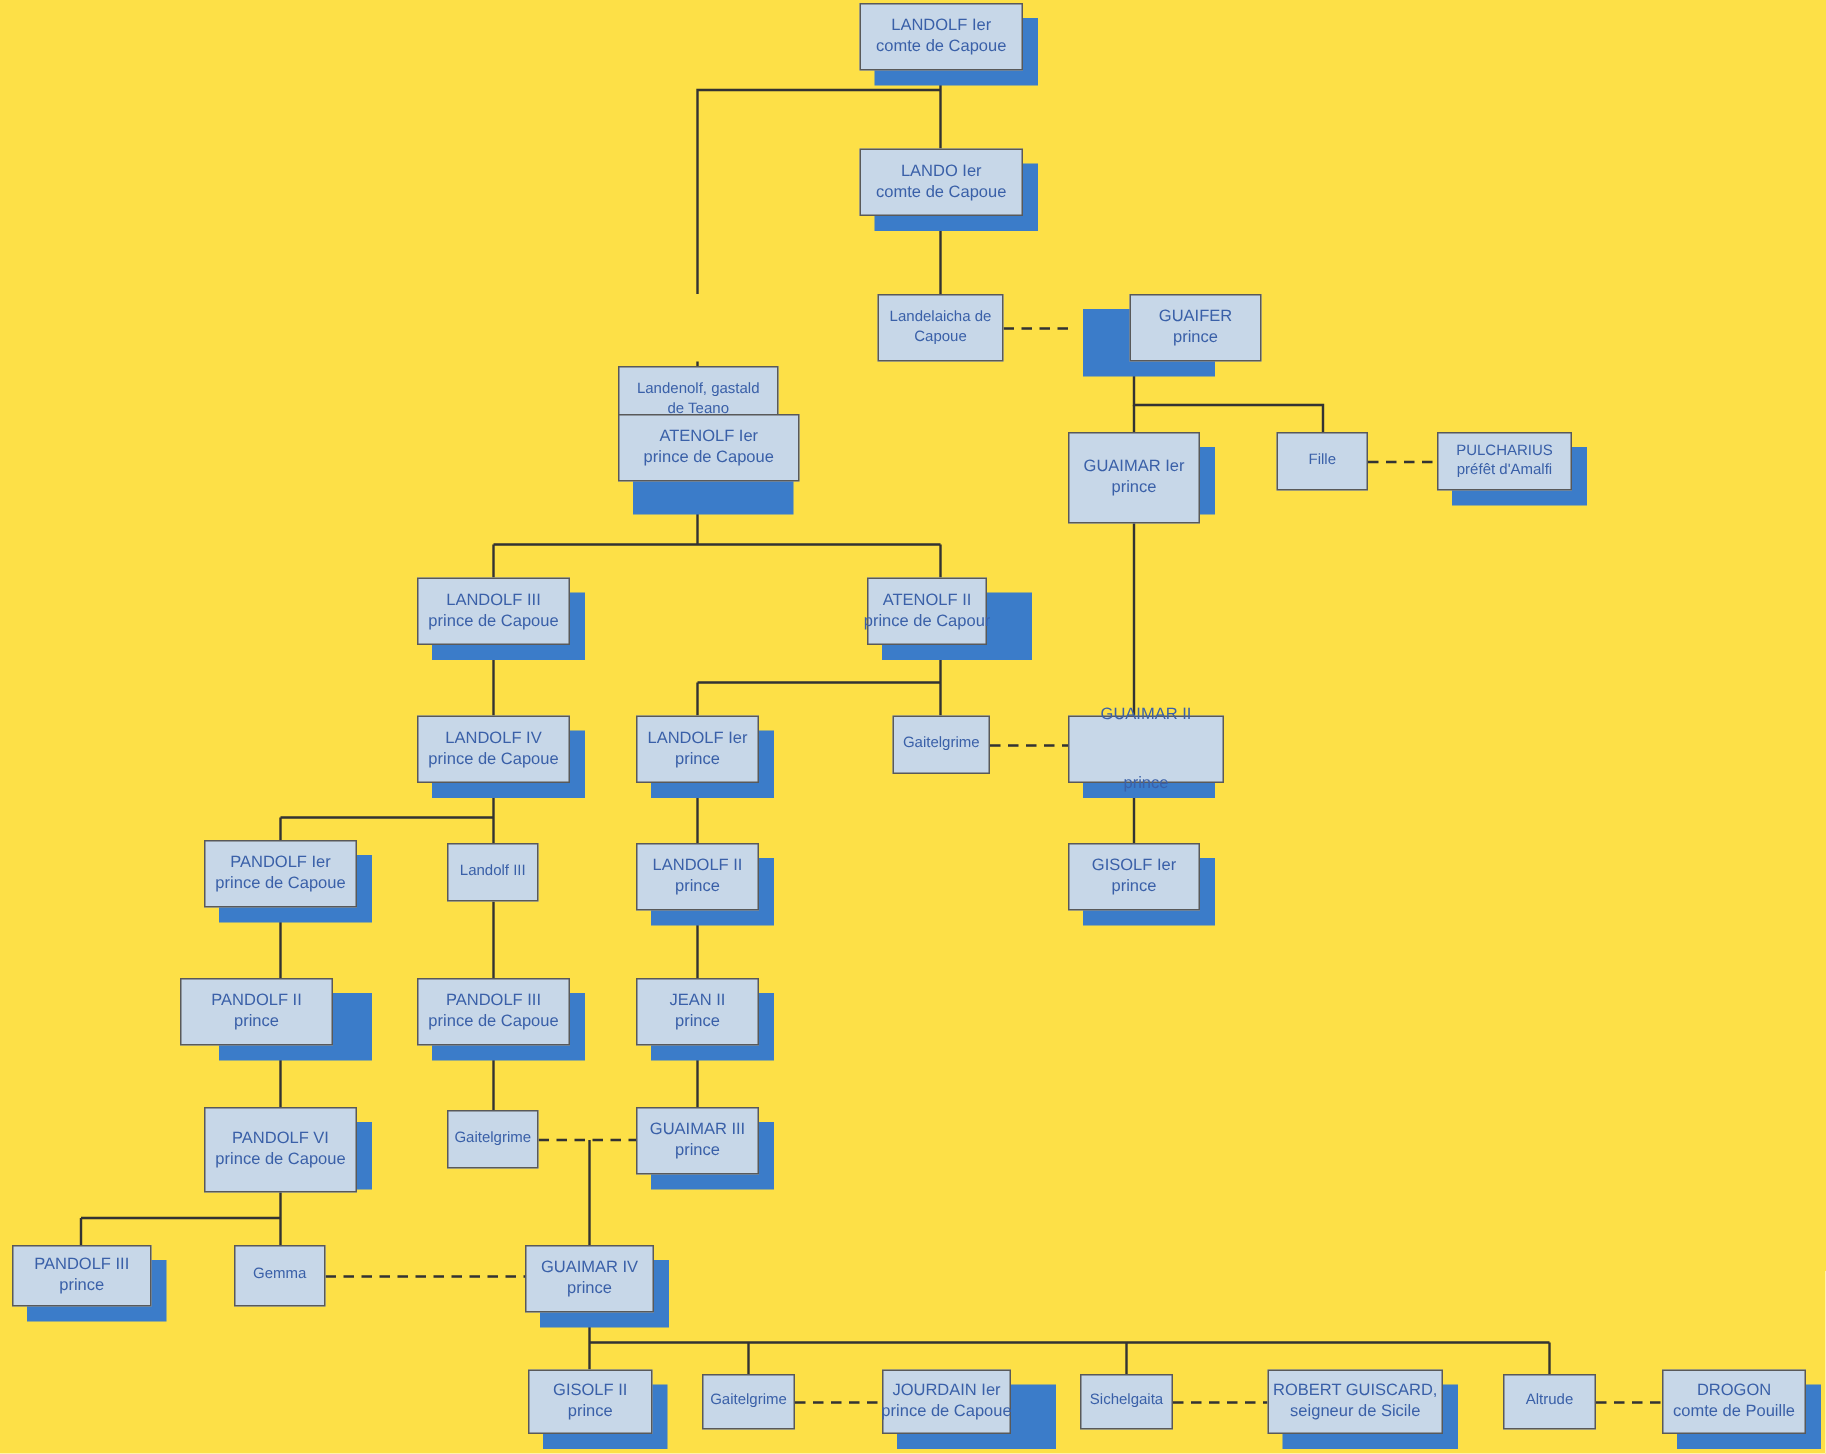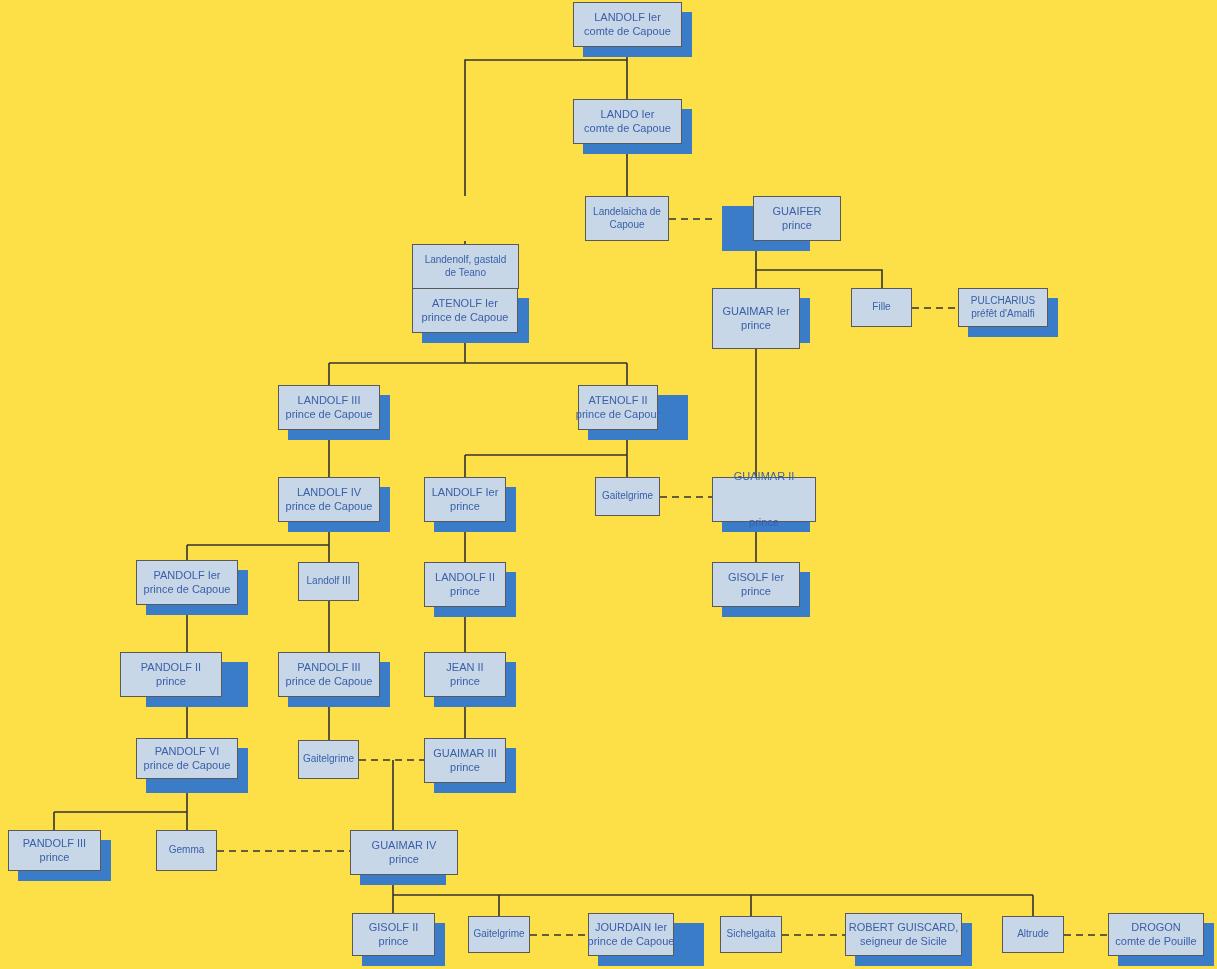--- a/index.html
+++ b/index.html
@@ -129,21 +129,21 @@
       <div class="node" style="left: 585px; top: 196px; width: 84px; height: 45px; font-size: 10px;">
         <span class="l1">Landelaicha de</span>
         <span class="l2">Capoue</span>
       </div>
       <div class="shadow" style="left: 722px; top: 206px; width: 88px; height: 45px;"></div>
       <div class="node" style="left: 712px; top: 196px; width: 88px; height: 45px; font-size: 11px; margin-left: 41px;">
         <span class="l1">GUAIFER</span>
         <span class="l2">prince</span>
       </div>
       <div class="shadow" style="left: 422px; top: 298px; width: 107px; height: 45px;"></div>
-      <div class="node" style="left: 412px; top: 288px; width: 106px; height: 45px; font-size: 11px;">
+      <div class="node" style="left: 412px; top: 276px; width: 121px; height: 45px; font-size: 11px;">
         <span class="l1">ATENOLF Ier</span>
         <span class="l2">prince de Capoue</span>
       </div>
       <div class="shadow" style="left: 722px; top: 298px; width: 88px; height: 45px;"></div>
       <div class="node" style="left: 712px; top: 288px; width: 88px; height: 61px; font-size: 11px;">
         <span class="l1">GUAIMAR Ier</span>
         <span class="l2">prince</span>
       </div>
       <div class="node" style="left: 851px; top: 288px; width: 61px; height: 39px; font-size: 10px;">
         <span class="l1">Fille</span>
@@ -208,42 +208,42 @@
       <div class="node" style="left: 278px; top: 652px; width: 102px; height: 45px; font-size: 11px;">
         <span class="l1">PANDOLF III</span>
         <span class="l2">prince de Capoue</span>
       </div>
       <div class="shadow" style="left: 434px; top: 662px; width: 82px; height: 45px;"></div>
       <div class="node" style="left: 424px; top: 652px; width: 82px; height: 45px; font-size: 11px;">
         <span class="l1">JEAN II</span>
         <span class="l2">prince</span>
       </div>
       <div class="shadow" style="left: 146px; top: 748px; width: 102px; height: 45px;"></div>
-      <div class="node" style="left: 136px; top: 738px; width: 102px; height: 41px; font-size: 11px;">
+      <div class="node" style="left: 136px; top: 738px; width: 102px; height: 57px; font-size: 11px;">
         <span class="l1">PANDOLF VI</span>
         <span class="l2">prince de Capoue</span>
       </div>
       <div class="node" style="left: 298px; top: 740px; width: 61px; height: 39px; font-size: 10px;">
         <span class="l1">Gaitelgrime</span>
       </div>
       <div class="shadow" style="left: 434px; top: 748px; width: 82px; height: 45px;"></div>
       <div class="node" style="left: 424px; top: 738px; width: 82px; height: 45px; font-size: 11px;">
         <span class="l1">GUAIMAR III</span>
         <span class="l2">prince</span>
       </div>
       <div class="shadow" style="left: 18px; top: 840px; width: 93px; height: 41px;"></div>
       <div class="node" style="left: 8px; top: 830px; width: 93px; height: 41px; font-size: 11px;">
         <span class="l1">PANDOLF III</span>
         <span class="l2">prince</span>
       </div>
       <div class="node" style="left: 156px; top: 830px; width: 61px; height: 41px; font-size: 10px;">
         <span class="l1">Gemma</span>
       </div>
       <div class="shadow" style="left: 360px; top: 840px; width: 86px; height: 45px;"></div>
-      <div class="node" style="left: 350px; top: 830px; width: 108px; height: 45px; font-size: 11px;">
+      <div class="node" style="left: 350px; top: 830px; width: 86px; height: 45px; font-size: 11px;">
         <span class="l1">GUAIMAR IV</span>
         <span class="l2">prince</span>
       </div>
       <div class="shadow" style="left: 362px; top: 923px; width: 83px; height: 43px;"></div>
       <div class="node" style="left: 352px; top: 913px; width: 83px; height: 43px; font-size: 11px;">
         <span class="l1">GISOLF II</span>
         <span class="l2">prince</span>
       </div>
       <div class="node" style="left: 468px; top: 916px; width: 62px; height: 37px; font-size: 10px;">
         <span class="l1">Gaitelgrime</span>

